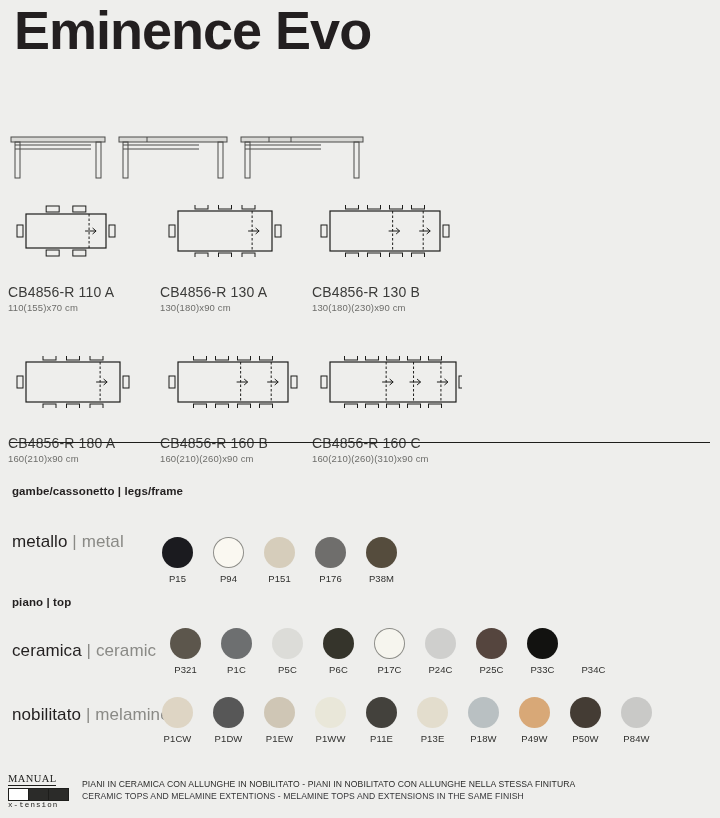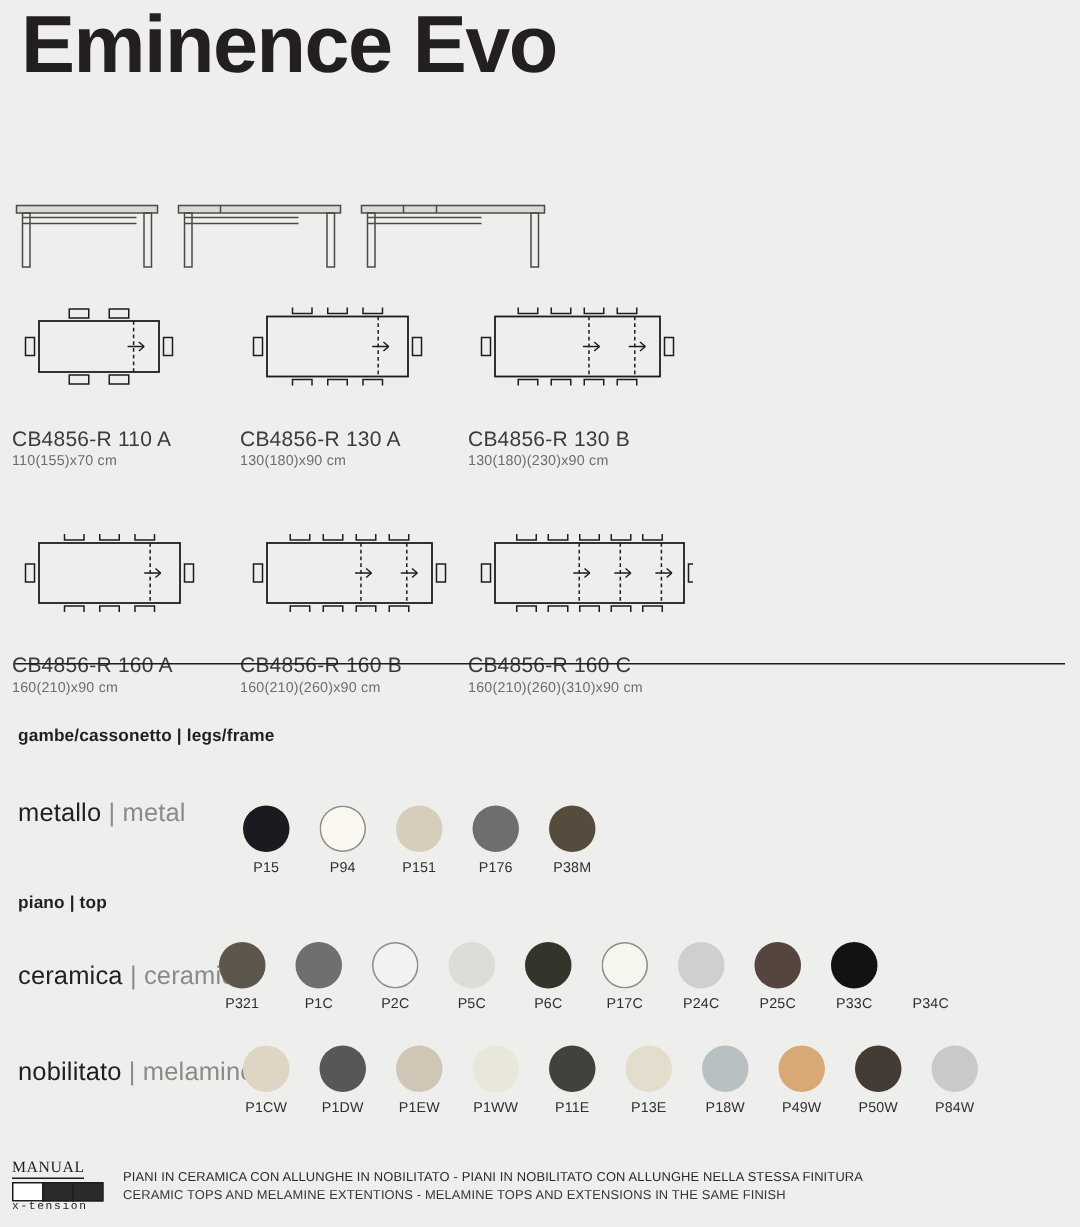--- a/index.html
+++ b/index.html
@@ -196,21 +196,21 @@
             <rect x="82" y="-2" width="13" height="6" fill="none" stroke="#1d1d1b" stroke-width="1"></rect>
             <rect x="35" y="48" width="13" height="6" fill="none" stroke="#1d1d1b" stroke-width="1"></rect>
             <rect x="58.5" y="48" width="13" height="6" fill="none" stroke="#1d1d1b" stroke-width="1"></rect>
             <rect x="82" y="48" width="13" height="6" fill="none" stroke="#1d1d1b" stroke-width="1"></rect>
             <line x1="92.11538461538461" y1="6" x2="92.11538461538461" y2="46" stroke="#1d1d1b" stroke-width="1" stroke-dasharray="2.5,2"></line>
             <line x1="88.11538461538461" y1="26" x2="99.11538461538461" y2="26" stroke="#1d1d1b" stroke-width="1"></line>
             <line x1="95.61538461538461" y1="23" x2="99.11538461538461" y2="26" stroke="#1d1d1b" stroke-width="1"></line>
             <line x1="95.61538461538461" y1="29" x2="99.11538461538461" y2="26" stroke="#1d1d1b" stroke-width="1"></line>
           </svg>
         </div>
-        <div class="plan-code">CB4856-R 160 A</div>
+        <div class="plan-code">CB4856-R 180 A</div>
         <div class="plan-dim">160(210)x90 cm</div>
       </div>
       <div class="plan-cell c1" style="margin-left: 0px;">
         <div class="plan-svg-wrap">
           <svg width="150" height="52" viewBox="0 0 150 52">
             <rect x="9" y="20" width="6" height="12" fill="none" stroke="#1d1d1b" stroke-width="1"></rect>
             <rect x="131" y="20" width="6" height="12" fill="none" stroke="#1d1d1b" stroke-width="1"></rect>
             <rect x="18" y="6" width="110" height="40" fill="none" stroke="#1d1d1b" stroke-width="1.2"></rect>
             <rect x="33.5" y="-2" width="13" height="6" fill="none" stroke="#1d1d1b" stroke-width="1"></rect>
             <rect x="55.5" y="-2" width="13" height="6" fill="none" stroke="#1d1d1b" stroke-width="1"></rect>
@@ -291,32 +291,28 @@
         <div class="dot" style="background: rgb(111, 110, 108);"></div>
         <div class="sw-name">P176</div>
       </div>
       <div class="sw">
         <div class="dot" style="background: rgb(85, 76, 61);"></div>
         <div class="sw-name">P38M</div>
       </div>
     </div>
     <div class="sec-head" style="top: 596px;">piano | top</div>
     <div class="row-label" style="top: 641px;"><span>ceramica</span><span class="en"> | </span><span class="en">ceramic</span></div>
-    <div class="sw-row" style="left: 136px; top: 628px;">
+    <div class="sw-row" style="left: 160px; top: 628px;">
       <div class="sw">
         <div class="dot" style="background: rgb(92, 86, 76);"></div>
         <div class="sw-name">P321</div>
       </div>
       <div class="sw">
         <div class="dot" style="background: rgb(109, 111, 112);"></div>
         <div class="sw-name">P1C</div>
-      </div>
-      <div class="sw">
-        <div class="dot ring" style="background: rgb(242, 242, 240);"></div>
-        <div class="sw-name">P2C</div>
       </div>
       <div class="sw">
         <div class="dot" style="background: rgb(220, 220, 216);"></div>
         <div class="sw-name">P5C</div>
       </div>
       <div class="sw">
         <div class="dot" style="background: rgb(53, 52, 43);"></div>
         <div class="sw-name">P6C</div>
       </div>
       <div class="sw">

